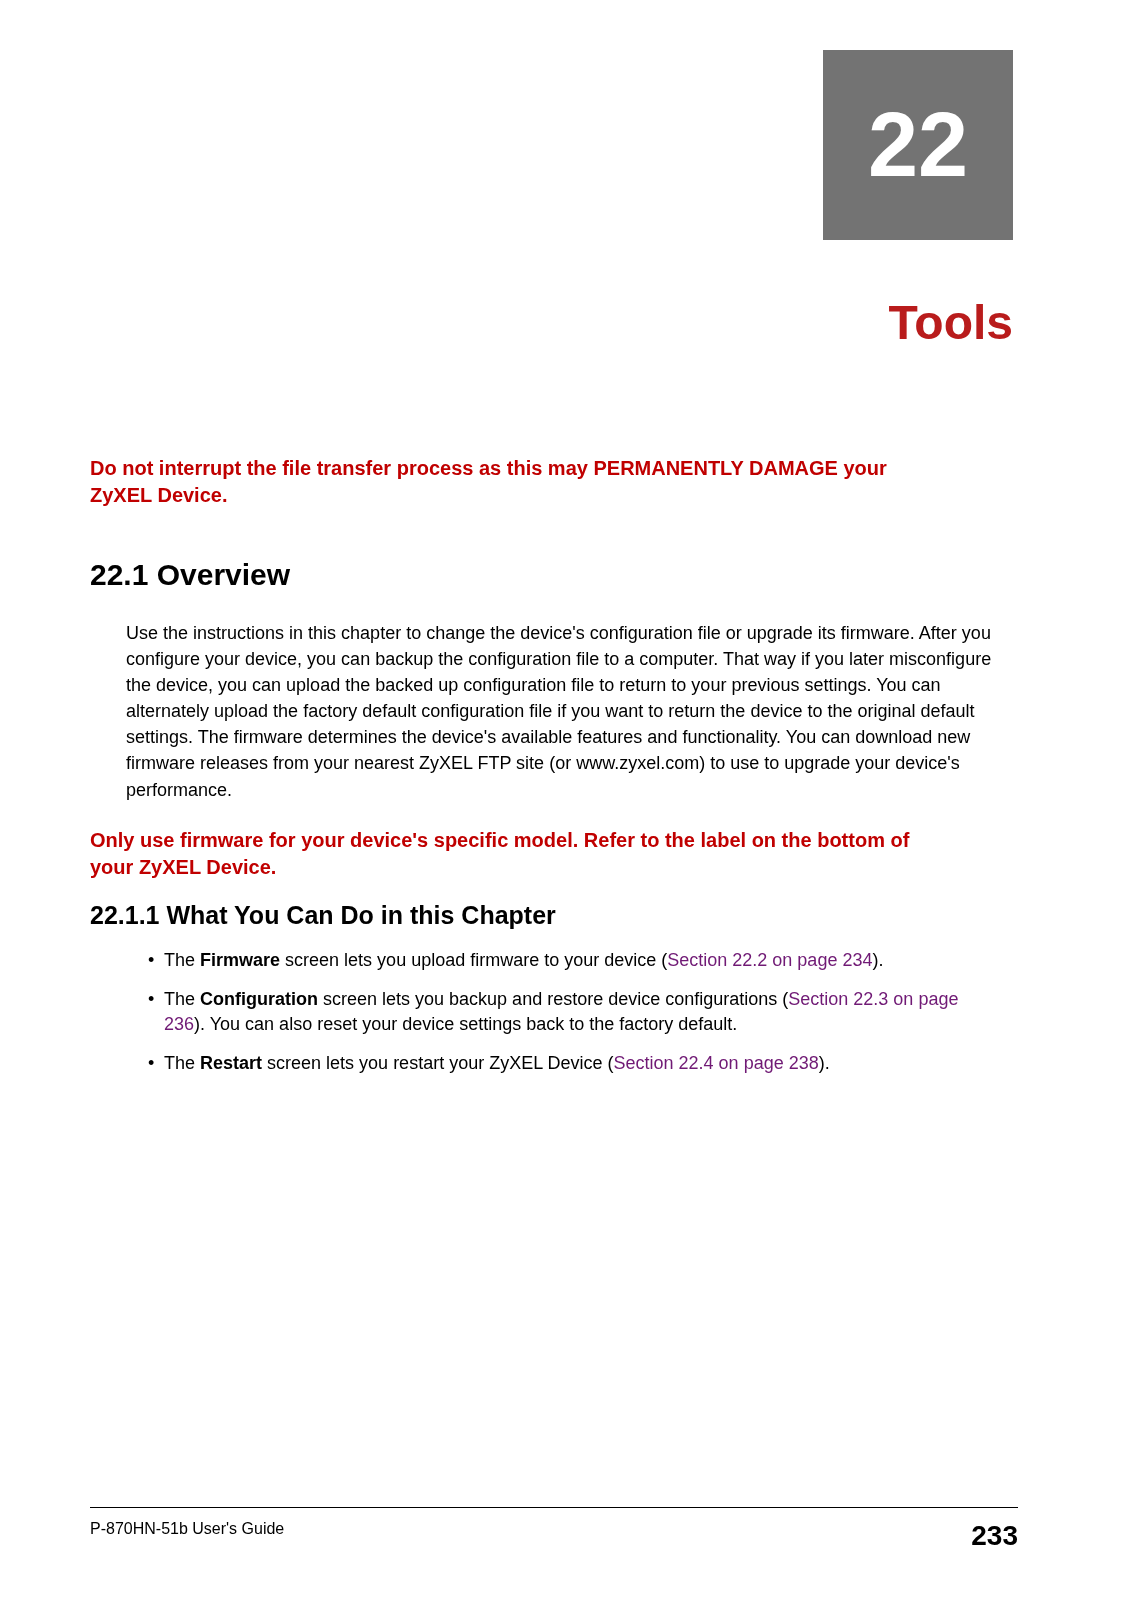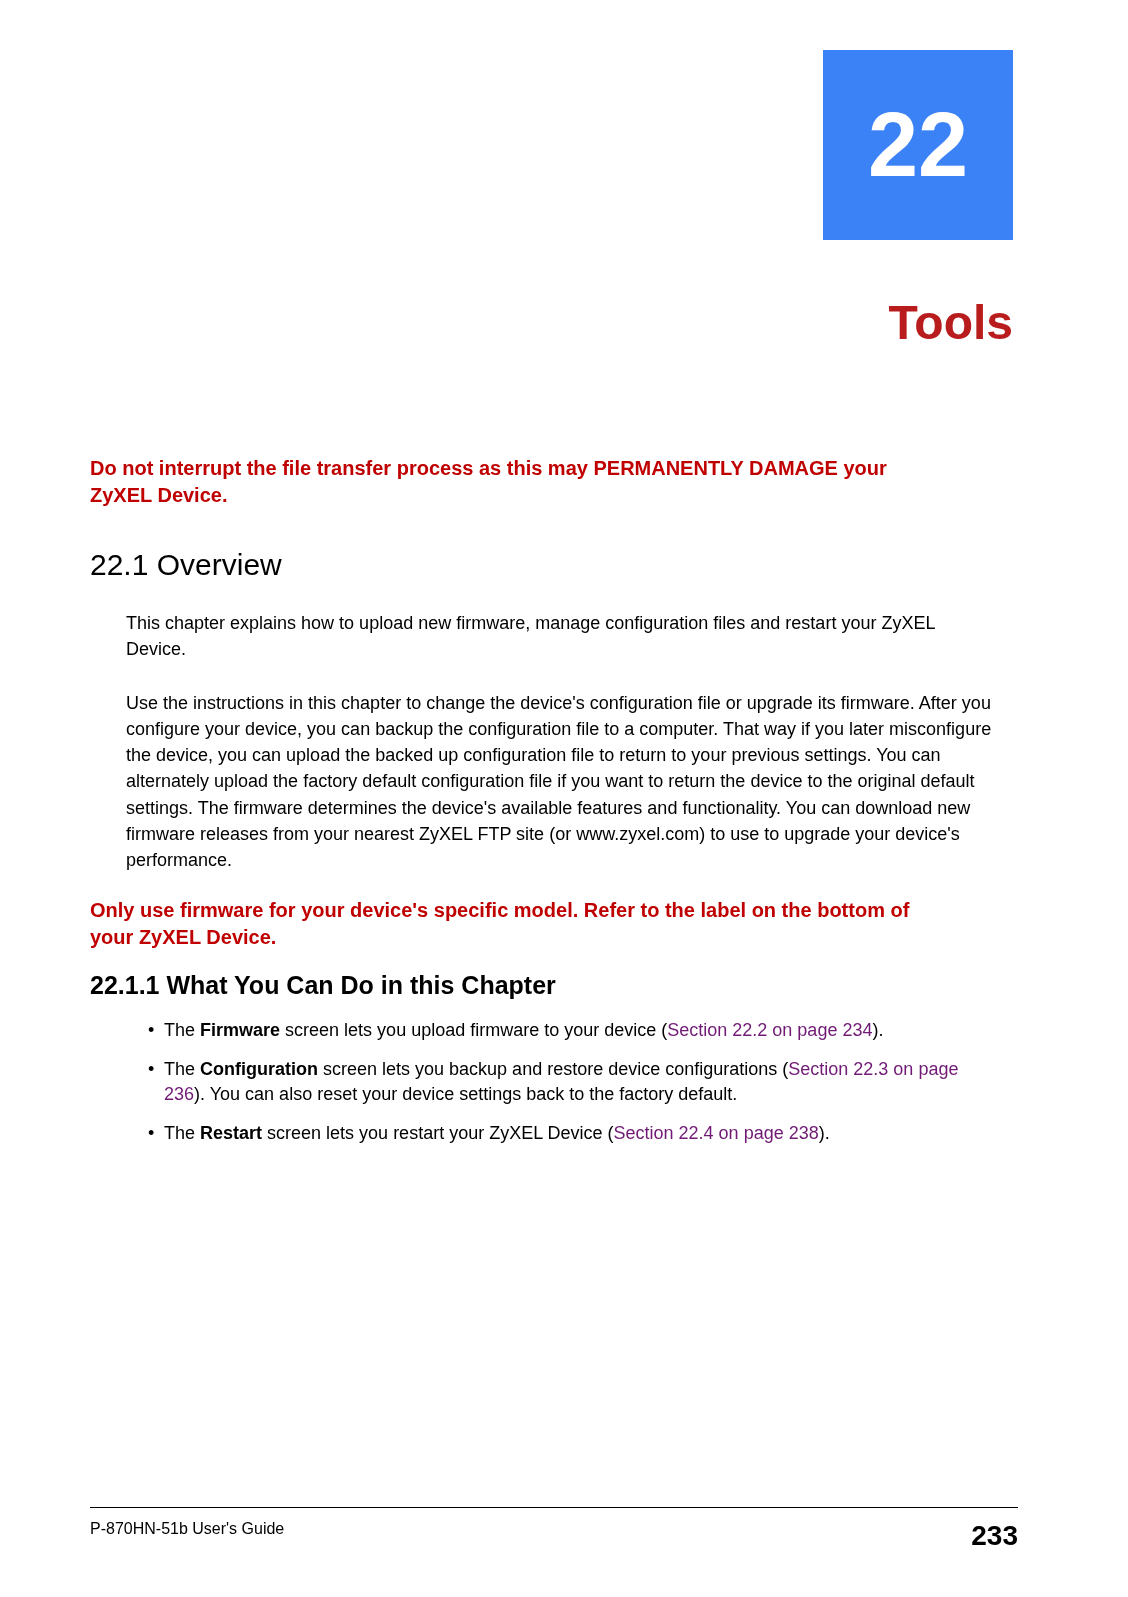--- a/index.html
+++ b/index.html
@@ -16,21 +16,21 @@
       height: 100%;
       position: relative;
       padding: 60px 110px 60px 90px;
     }
     .chapter-badge {
       position: absolute;
       top: 50px;
       right: 115px;
       width: 190px;
       height: 190px;
-      background: #3b82f6;
+      background: #737373;
       display: flex;
       align-items: center;
       justify-content: center;
     }
     .chapter-number {
       color: #fff;
       font-weight: bold;
       font-size: 90px;
       font-family: Arial, Helvetica, sans-serif;
     }
@@ -53,23 +53,23 @@
       line-height: 1.35;
     }
     .warning-1 {
       margin-top: 395px;
     }
     .warning-2 {
       margin-top: 24px;
     }
     .h2 {
       font-family: Arial, Helvetica, sans-serif;
-      font-weight: normal;
+      font-weight: bold;
       font-size: 30px;
-      margin-top: 39px;
+      margin-top: 49px;
     }
     .h3 {
       font-family: Arial, Helvetica, sans-serif;
       font-weight: bold;
       font-size: 25px;
       margin-top: 20px;
     }
     .body-para {
       font-size: 18px;
       margin-left: 36px;
@@ -128,21 +128,20 @@
   <div class="chapter-badge">
     <span class="chapter-number">22</span>
   </div>
 
   <div class="chapter-title">Tools</div>
 
   <div class="warning warning-1">Do not interrupt the file transfer process as this may PERMANENTLY DAMAGE your ZyXEL Device.</div>
 
   <h2 class="h2">22.1  Overview</h2>
 
-  <p class="body-para">This chapter explains how to upload new firmware, manage configuration files and restart your ZyXEL Device.</p>
 
   <p class="body-para">Use the instructions in this chapter to change the device's configuration file or upgrade its firmware. After you configure your device, you can backup the configuration file to a computer. That way if you later misconfigure the device, you can upload the backed up configuration file to return to your previous settings. You can alternately upload the factory default configuration file if you want to return the device to the original default settings. The firmware determines the device's available features and functionality. You can download new firmware releases from your nearest ZyXEL FTP site (or www.zyxel.com) to use to upgrade your device's performance.</p>
 
   <div class="warning warning-2">Only use firmware for your device's specific model. Refer to the label on the bottom of your ZyXEL Device.</div>
 
   <h3 class="h3">22.1.1  What You Can Do in this Chapter</h3>
 
   <div class="bullets">
     <div class="bullet-item">
       <span>The </span><span class="bold">Firmware</span><span> screen lets you upload firmware to your device (</span><span class="link">Section 22.2 on page 234</span><span>).</span>

